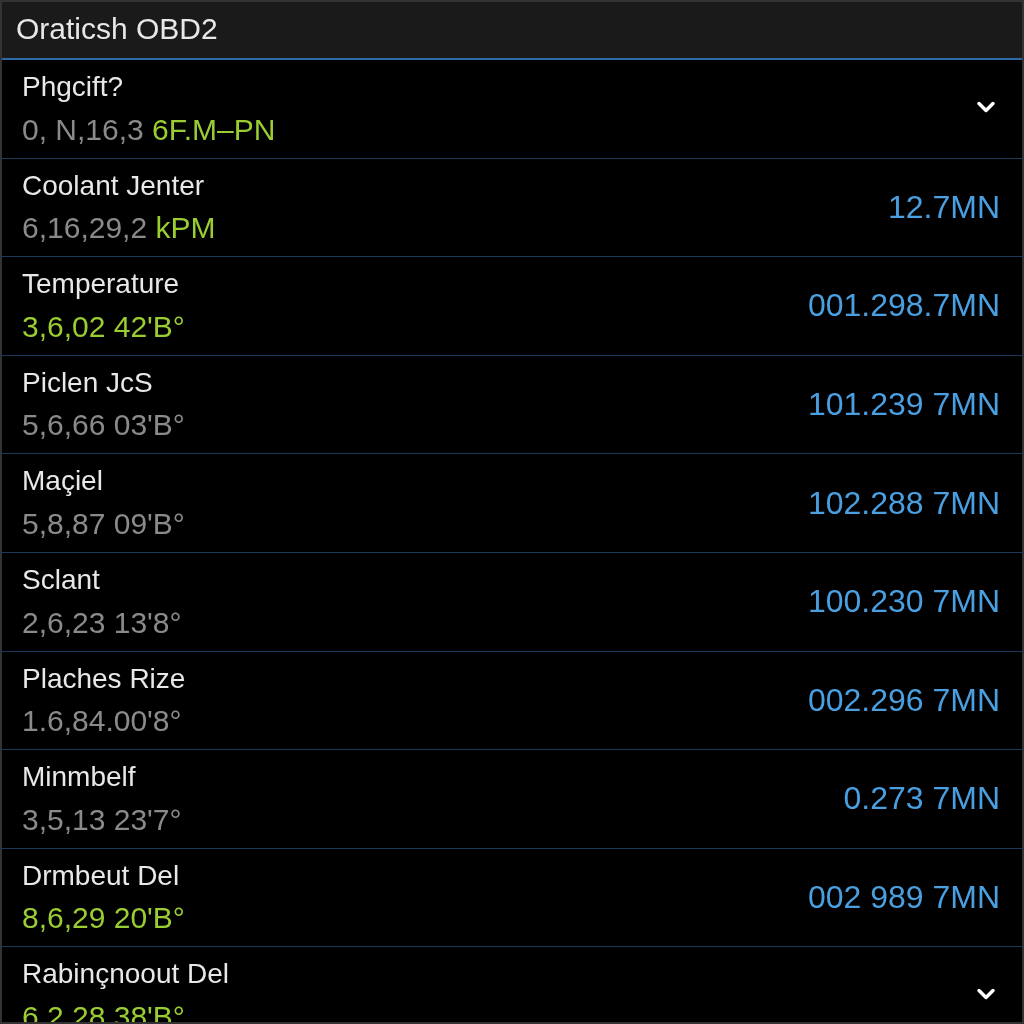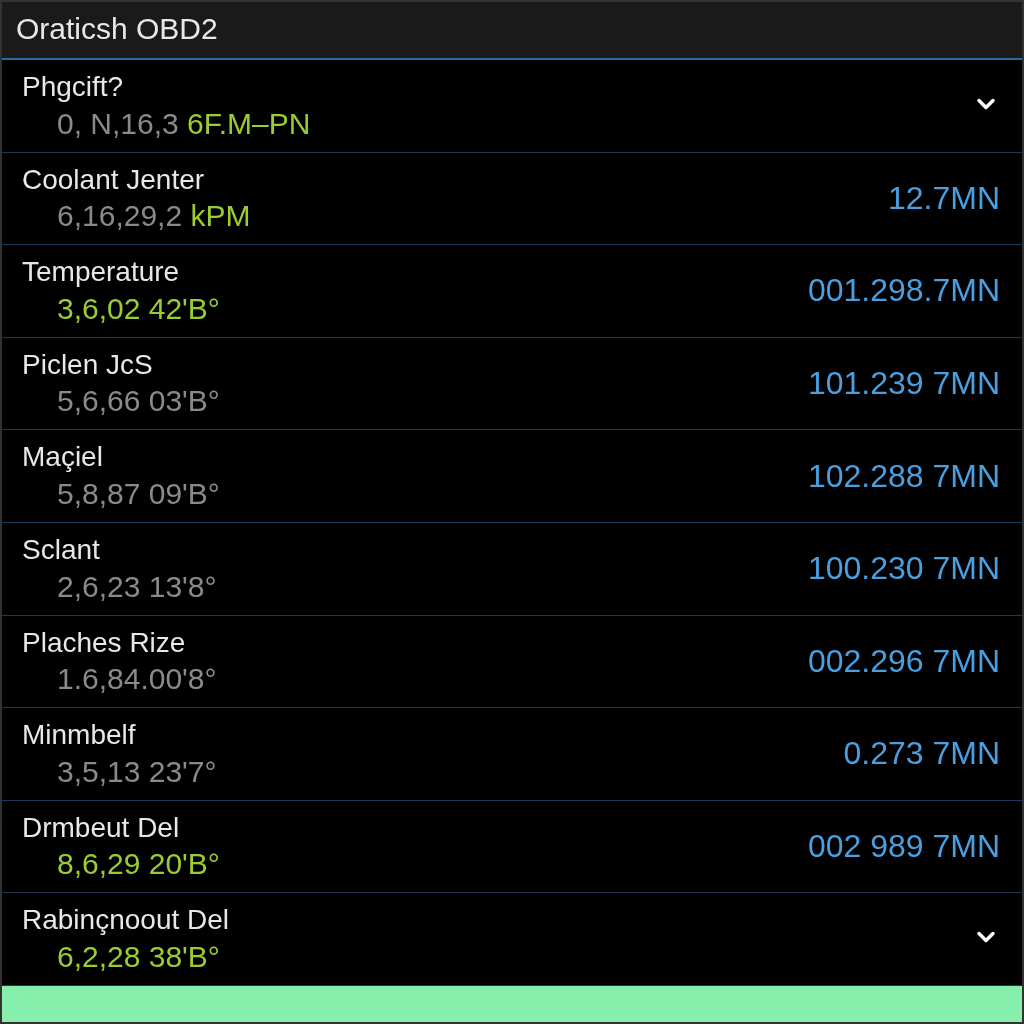--- a/index.html
+++ b/index.html
@@ -12,21 +12,21 @@
     height: 1024px;
     background: #000;
     font-family: "Segoe UI", "Helvetica Neue", Arial, sans-serif;
     overflow: hidden;
     color: #fff;
   }
   .container {
     width: 100%;
     height: 100%;
     border: 2px solid #333;
-    background: #86efac;
+    background: #e5e5e5;
     display: flex;
     flex-direction: column;
   }
   .header {
     padding: 10px 14px 12px 14px;
     background: #1a1a1a;
     border-bottom: 2px solid #2b6aa8;
   }
   .header-title {
     color: #e8e8e8;
@@ -42,33 +42,32 @@
     align-items: center;
     justify-content: space-between;
     padding: 10px 22px 10px 20px;
     border-bottom: 1px solid #1b3a5a;
     background: #000;
     min-height: 92px;
   }
   .row-left {
     display: flex;
     flex-direction: column;
-    gap: 2px;
+    gap: 8px;
   }
   .row-title {
     color: #e8e8e8;
     font-size: 28px;
     font-weight: 400;
     line-height: 1.2;
   }
   .row-sub {
     font-size: 30px;
     font-weight: 400;
     line-height: 1.2;
-    margin-left: 35px;
   }
   .row-sub .g {
     color: #9acd32;
   }
   .row-sub .gr {
     color: #8a8a8a;
   }
   .row-value {
     color: #4a9fe0;
     font-size: 32px;

